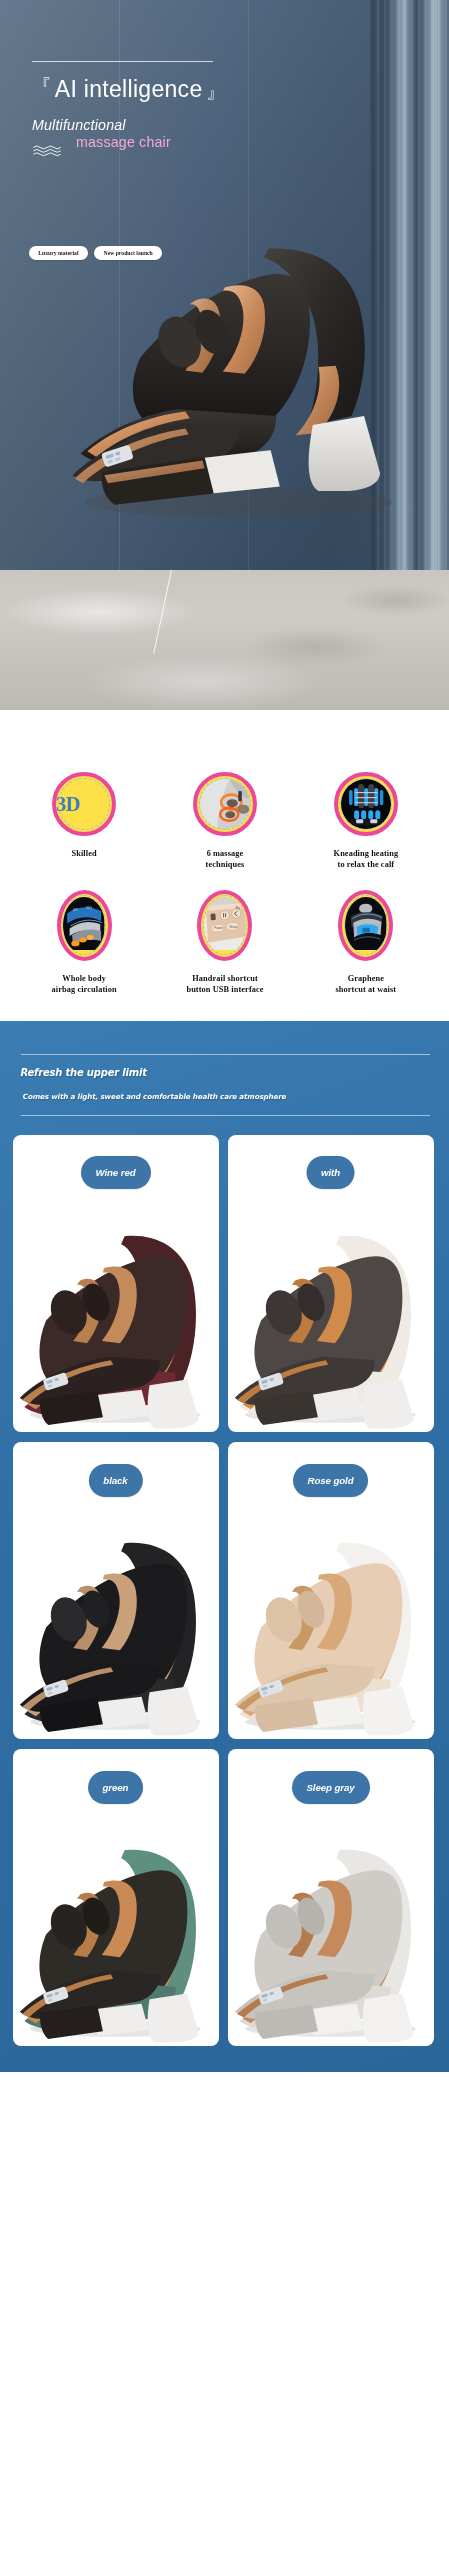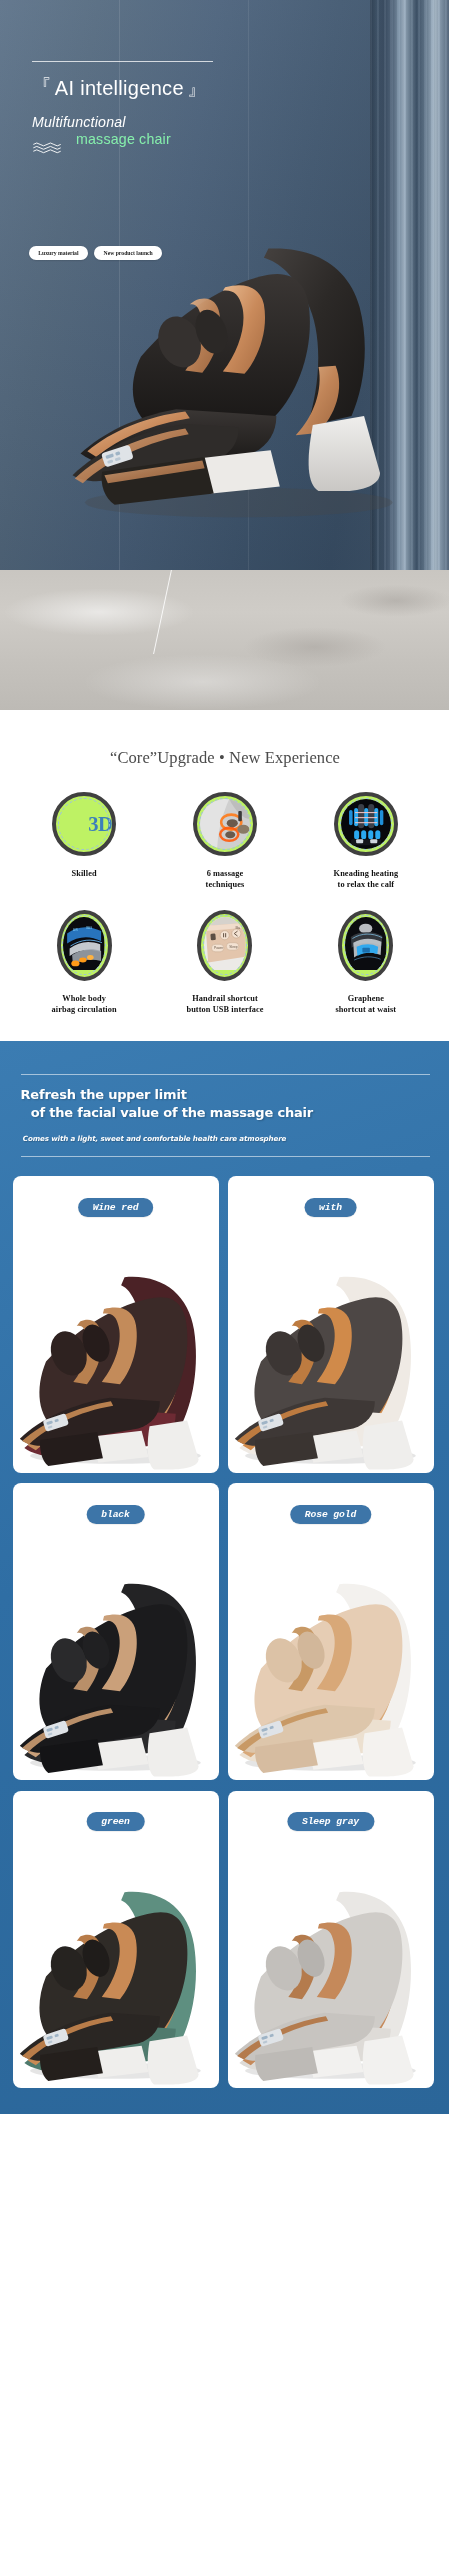--- a/index.html
+++ b/index.html
@@ -55,25 +55,25 @@
     content:""; position:absolute; left:36%; top:0; width:1.1px; height:60%;
     background:rgba(255,255,255,.85); transform:skewX(-12deg);
   }
 
   .hero-copy { position:absolute; left:32px; top:61px; width:251px; z-index:6; }
   .hero-rule { width:181px; height:0.6px; background:rgba(255,255,255,.75); margin-bottom:15px; }
   .hero-title-row{ display:flex; align-items:flex-start; }
   .brk { color:#ffffff; font-size:19.4px; line-height:1; font-weight:300; opacity:.9; }
   .brk.close{ align-self:flex-end; }
   .hero-title{
-    color:#fff; font-size:20px; font-weight:400; letter-spacing:0.3px;
+    color:#fff; font-size:23px; font-weight:400; letter-spacing:0.3px;
     line-height:1.1; padding:0 3.4px; font-family:"Liberation Sans", sans-serif;
   }
   .hero-sub1{ color:#fff; font-size:14.2px; font-weight:300; margin-top:15px; letter-spacing:0.2px;font-style:italic;}
-  .hero-sub2{ color:#86efac; font-size:14.2px; font-weight:300; margin-left:44px; margin-top:1.1px; letter-spacing:0.2px;}
+  .hero-sub2{ color:#f9a8d4; font-size:14.2px; font-weight:300; margin-left:44px; margin-top:1.1px; letter-spacing:0.2px;}
   .wave{ margin-top:-15px; width:38px; height:13.7px; }
   .hero-badges{ position:absolute; left:28.5px; top:246px; display:flex; gap:5.7px; z-index:6; }
   .badge{
     background:#fff; border-radius:569px; padding:4px 9.7px;
     font-family:"Liberation Serif", serif; font-size:5.7px; color:#1c1c1c; font-weight:700;
     white-space:nowrap; box-shadow:0 0.6px 1.7px rgba(0,0,0,.18);
   }
 
   
   .chair { position:absolute; z-index:4; left:68px; top:245px; width:353px; height:285px; }
@@ -84,22 +84,22 @@
   .core-head{
     text-align:center; font-family:"Liberation Serif", serif;
     font-size:16.5px; color:#4b4b4b; font-weight:400; letter-spacing:0.1px;
   }
 
   .features{ padding:24px 13.7px 17px; }
   .frow{ display:flex; justify-content:space-between; margin-bottom:3.4px; }
   .fcell{ width:33.33%; display:flex; flex-direction:column; align-items:center; }
   .fcircle{
     width:64px; height:64px; border-radius:50%;
-    border:4px solid #404040; background:#bef264;
-    display:flex; align-items:center; justify-content:flex-end;
+    border:4px solid #ec4899; background:#fde047;
+    display:flex; align-items:center; justify-content:flex-start;
     position:relative; overflow:hidden;
   }
   .fcircle.oval{ width:55px; height:71px; border-radius:50%; }
   .fcircle .dash{
     position:absolute; inset:1.7px; border-radius:50%;
     border:0.6px dashed #9fc0dd;
   }
   .fcircle .inner{
     position:absolute; inset:2.8px; border-radius:50%; overflow:hidden;
   }
@@ -111,21 +111,21 @@
   .frow.second{ margin-top:19.4px; }
 
   
   .art{ position:absolute; inset:0; }
 
   
   .blue{ background:linear-gradient(160deg,#3b7cb2 0%,#2f6ea4 45%,#2b6699 100%); padding:0 0 26px; }
   .blue-head{ padding:33px 20.5px 0; }
   .blue-rule{ height:0.6px; background:rgba(255,255,255,.55); width:100%; }
   .blue-h1{
-    color:#fff; font-size:13px; font-weight:700; 
+    color:#fff; font-size:10px; font-weight:700; font-style:italic;
     line-height:1.34; margin-top:11.4px; letter-spacing:-0.2px;
     text-shadow:1.1px 1.1px 1.7px rgba(0,0,0,.22);
     font-family:"DejaVu Sans", sans-serif;
   }
   .blue-h1 span{ display:block; }
   .blue-h1 .l2{ padding-left:10.2px; }
   .blue-h2{
     color:#fff; font-size:7.1px; font-weight:700; font-style:italic; margin-top:12.5px;
     letter-spacing:-0.1px; text-shadow:0.6px 0.6px 1.1px rgba(0,0,0,.22);
     font-family:"DejaVu Sans", sans-serif; padding-left:2.3px;
@@ -133,23 +133,23 @@
   .blue-rule2{ height:0.6px; background:rgba(255,255,255,.55); width:100%; margin-top:13.7px; }
 
   .cards{ padding:19.4px 12.5px 0; display:flex; flex-wrap:wrap; gap:10.2px 9px; }
   .card{
     width:206px; height:297px; background:#fff; border-radius:8px;
     position:relative; overflow:hidden;
   }
   .pill{
     position:absolute; left:50%; transform:translateX(-50%); top:21.6px;
     background:#3d75a8; color:#fff; border-radius:569px;
-    padding:4px 15px; font-size:9.7px; font-weight:700; font-style:italic;
+    padding:11px 15px; font-size:9.7px; font-weight:700; font-style:italic;
     letter-spacing:-0.1px; white-space:nowrap;
-    font-family:Liberation Mono, monospace;
+    font-family:Liberation Sans, sans-serif;
     box-shadow:0 0.6px 1.1px rgba(0,0,0,.12);
   }
   .card-img{ position:absolute; left:0; right:0; bottom:0; height:205px; }
   .card-img svg{ width:100%; height:100%; display:block; }
 </style>
 </head>
 <body>
 
 <div class="page">
 
@@ -234,21 +234,20 @@
       </svg>
     </div>
 
     <div class="hero-badges">
       <span class="badge">Luxury material</span>
       <span class="badge">New product launch</span>
     </div>
   </section>
 
   <section class="core-sec">
-    <h2 class="core-head">“Core”Upgrade • New Experience</h2>
 
     <div class="features">
 
       <div class="frow">
 
         <div class="fcell">
           <div class="fcircle">
             <div class="dash"></div>
             <span class="f3d">3D</span>
           </div>
@@ -394,21 +393,20 @@
       </div>
     </div>
   </section>
 
   <section class="blue">
 
     <div class="blue-head">
       <div class="blue-rule"></div>
       <div class="blue-h1">
         <span class="l1">Refresh the upper limit</span>
-        <span class="l2">of the facial value of the massage chair</span>
       </div>
       <div class="blue-h2">Comes with a light, sweet and comfortable health care atmosphere</div>
       <div class="blue-rule2"></div>
     </div>
 
     <div class="cards">
 
       <div class="card">
         <span class="pill">Wine red</span>
         <div class="card-img">

